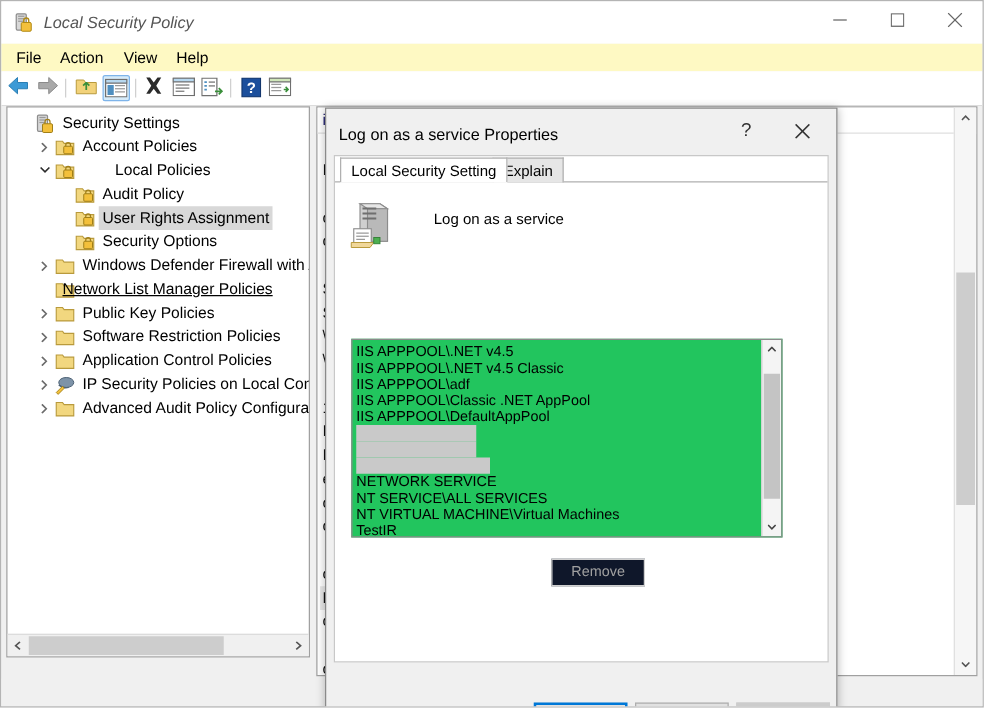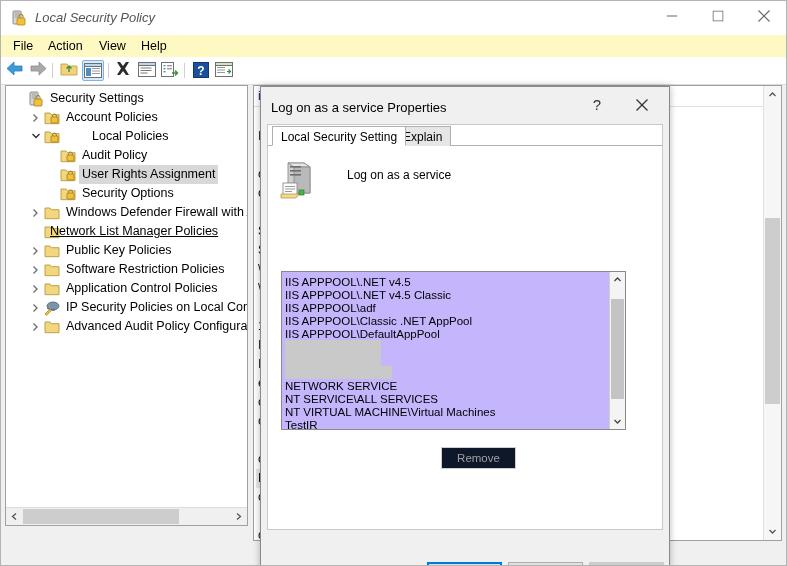--- a/index.html
+++ b/index.html
@@ -175,21 +175,21 @@
   .tab.active{background:#ffffff;border-bottom:1px solid #ffffff;z-index:2;}
   #tab-underline{
     position:absolute;left:0;top:20px;right:0;height:1px;background:#b0b0b0;
   }
   #policy-icon{position:absolute;left:12px;top:36px;width:34px;height:40px;}
   #policy-name{
     position:absolute;left:79px;top:43px;font-size:12px;color:#000;white-space:nowrap;
   }
   #listbox{
     position:absolute;left:13px;top:146px;width:345px;height:159px;
-    background:#c4b5fd;border:1px solid #8a8a8a;box-sizing:border-box;
+    background:#22c55e;border:1px solid #8a8a8a;box-sizing:border-box;
     overflow:hidden;
     text-align:center;
   }
   .lbrow{
     position:absolute;left:3px;height:14px;line-height:14px;
     font-size:11.5px;white-space:nowrap;color:#000;
   }
   .redact{
     position:absolute;left:3px;height:13px;background:#c9c9c9;
   }

